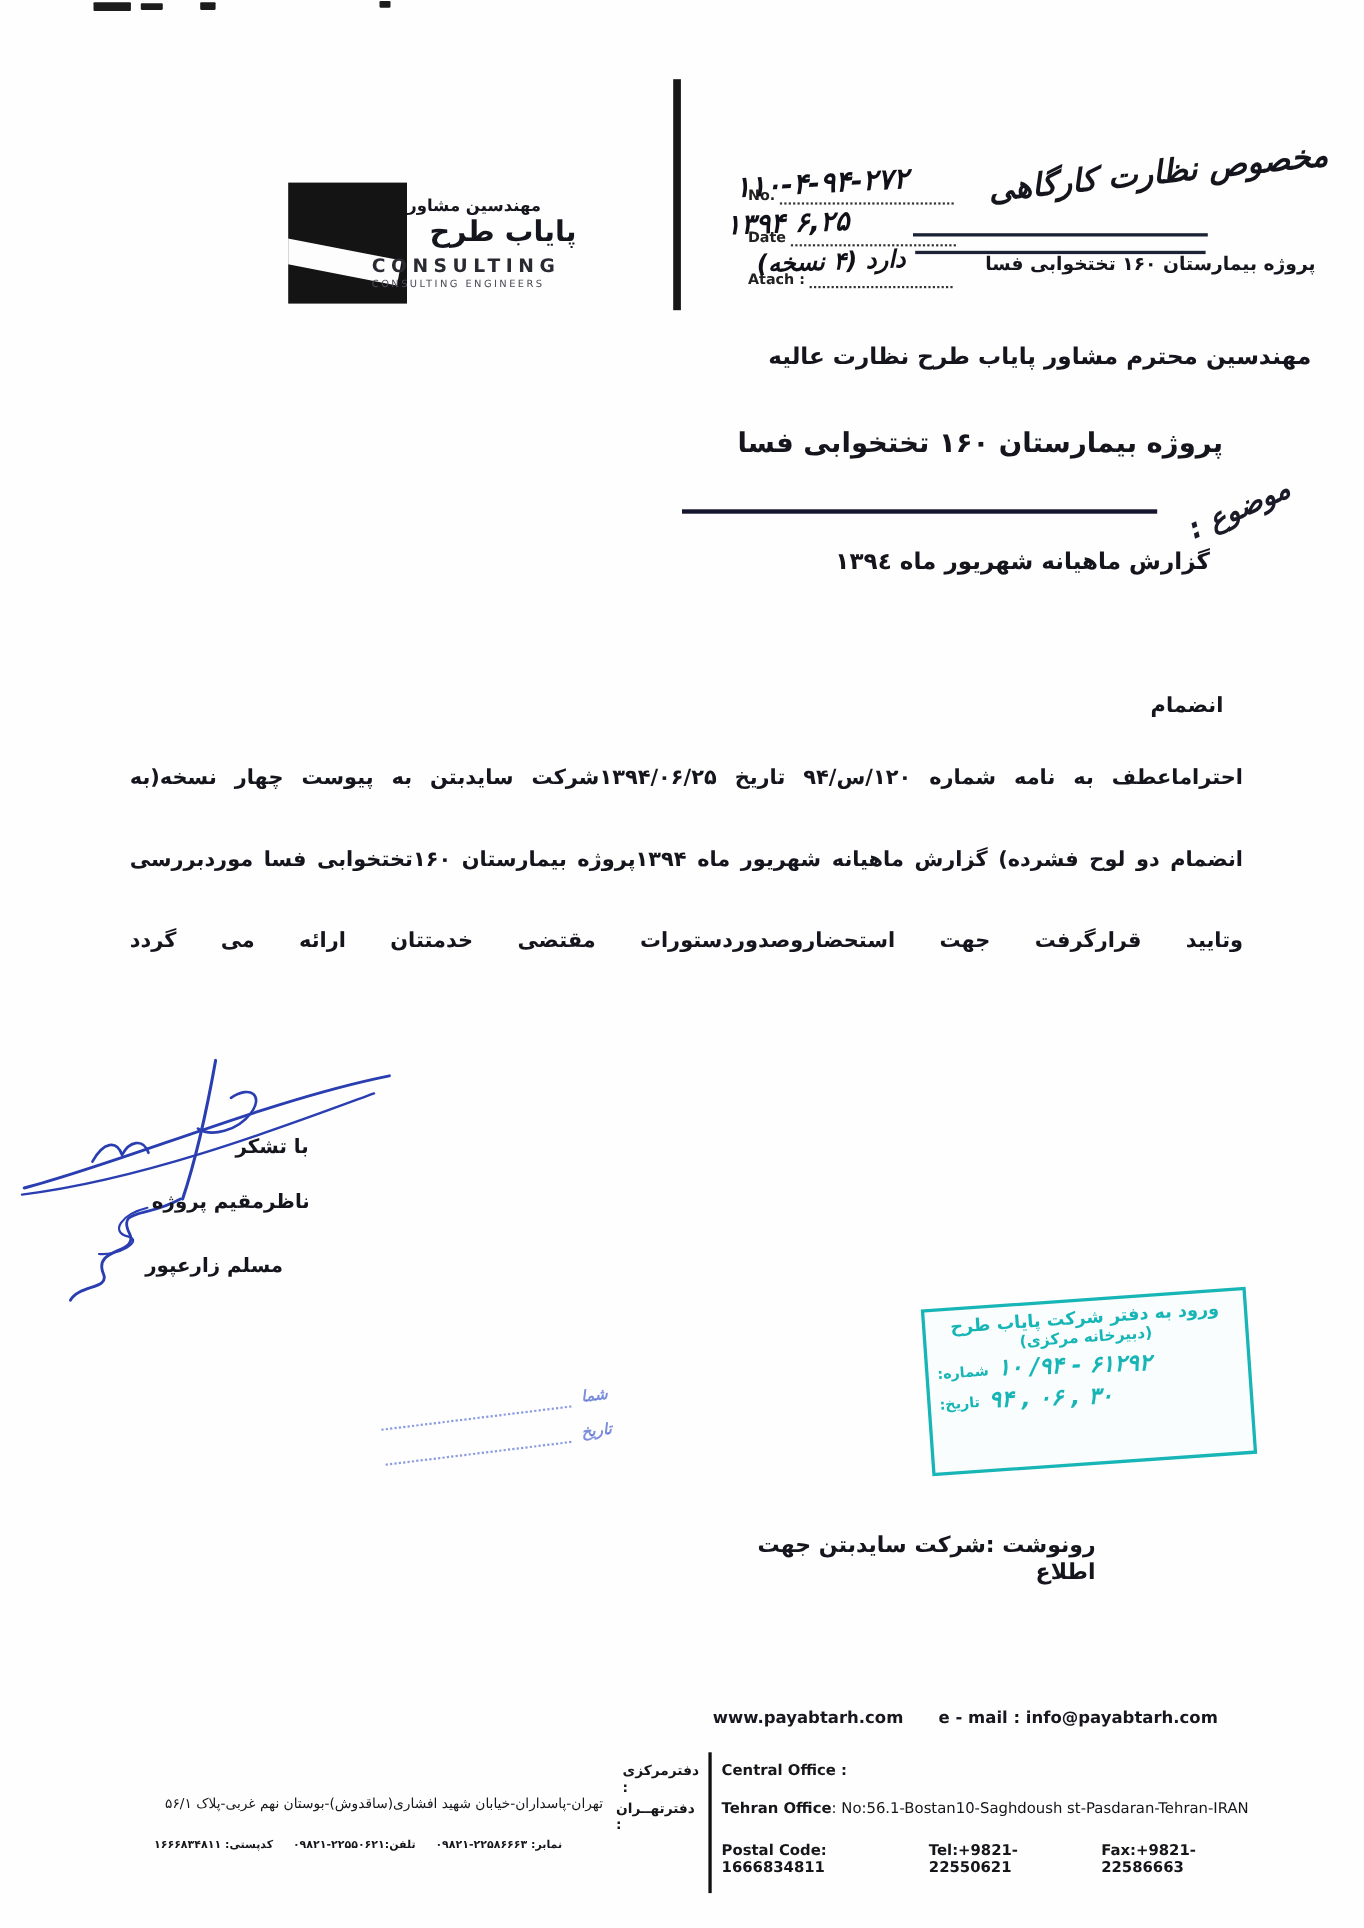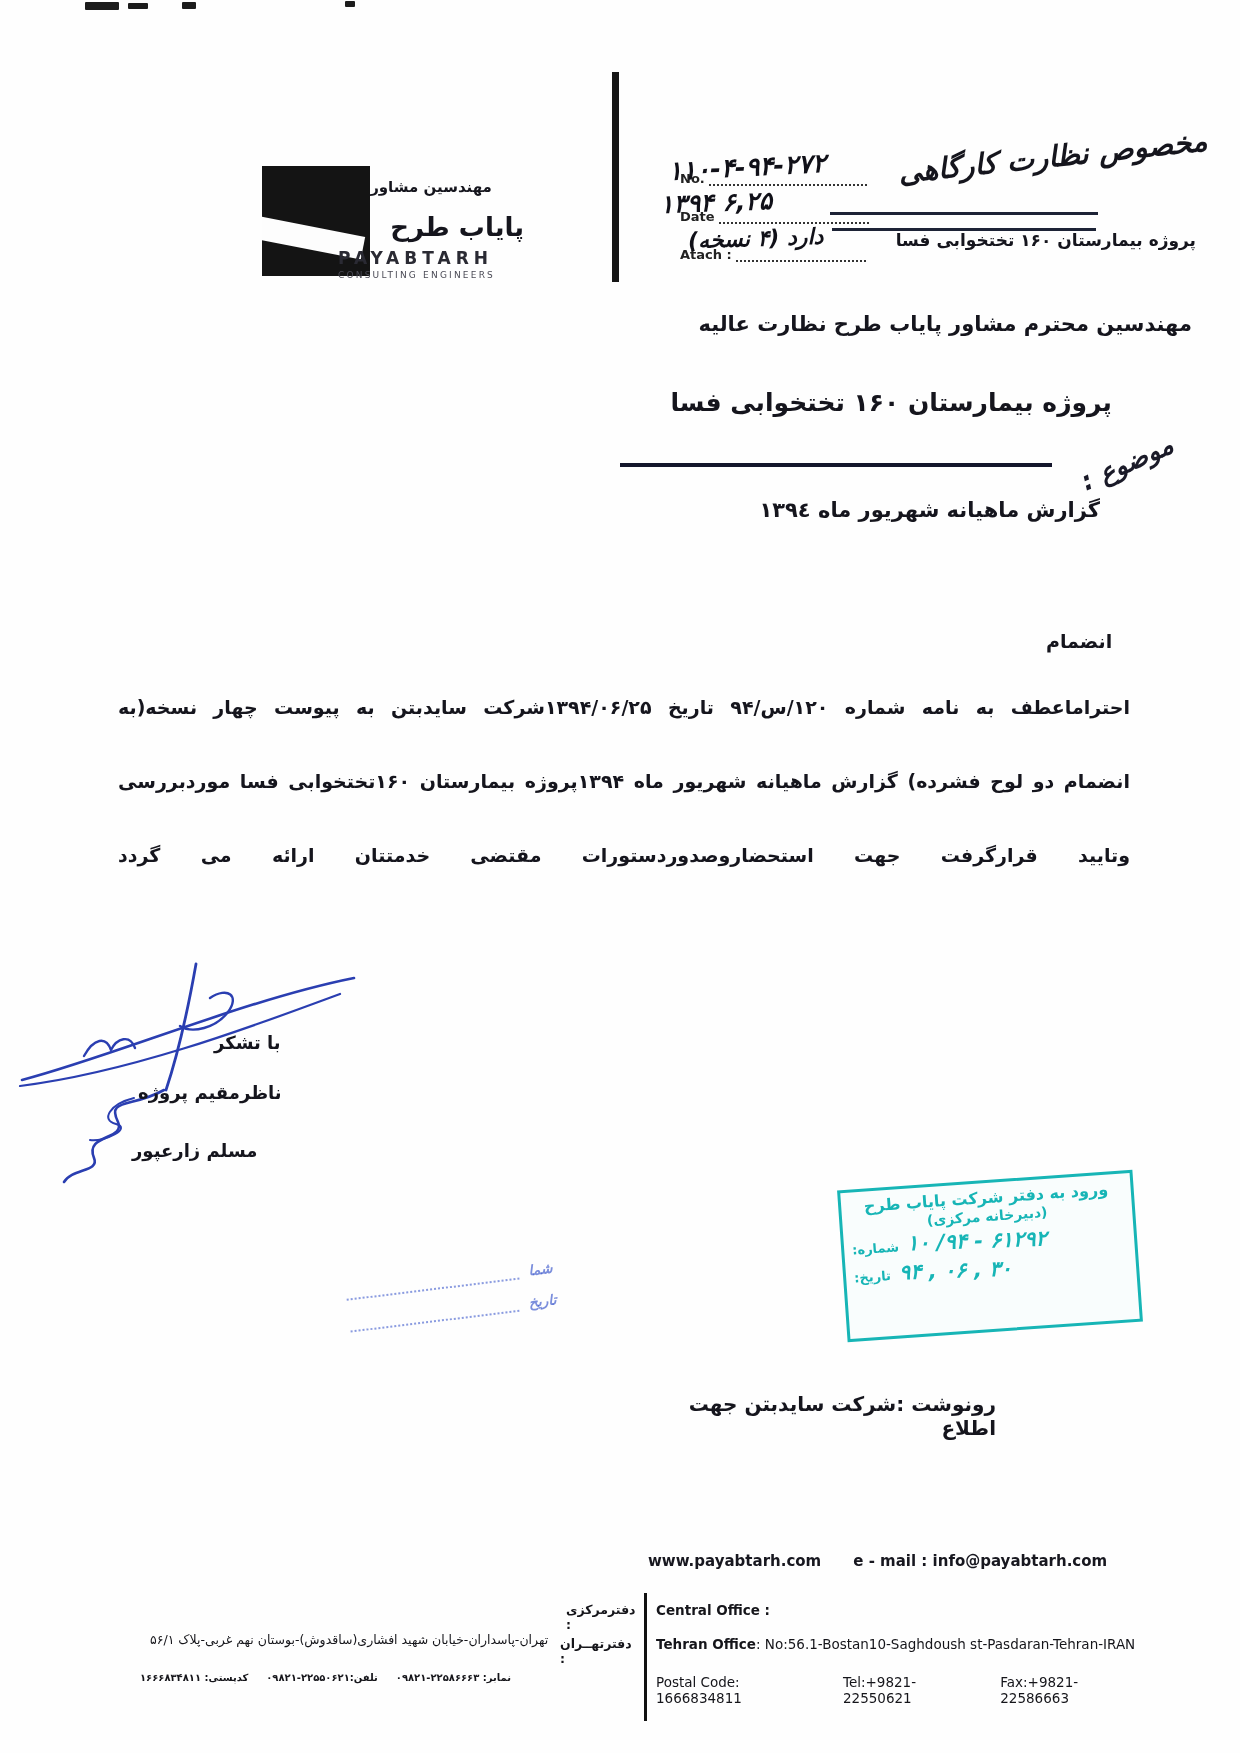--- a/index.html
+++ b/index.html
@@ -13,21 +13,21 @@
   .ltr{direction:ltr;}
 
   
   .artifact{background:#1c1c1c; border-radius:1px;}
 
   
   .logo-square{left:262px; top:166px; width:108px; height:110px; background:#141414; overflow:hidden;}
   .logo-slash{position:absolute; left:-10px; top:60px; width:112px; height:23px; background:#fdfdfd; transform:rotate(11deg);}
   .logo-text{left:338px; top:178px; width:186px; text-align:right;}
   .logo-fa1{font-size:15px; font-weight:bold; letter-spacing:0px;text-align:center;}
-  .logo-fa2{font-size:26px; font-weight:bold; margin-top:16px;}
+  .logo-fa2{font-size:26px; font-weight:bold; margin-top:0px;}
   .logo-en{font-size:17px; font-weight:bold; letter-spacing:5px; color:#2a2a33; margin-top:6px; text-align:left;}
   .logo-en-sub{font-size:9px; letter-spacing:2.2px; color:#4a4a55; text-align:left; margin-top:2px;}
 
   .vbar{left:612px; top:72px; width:7px; height:210px; background:#161616;}
 
   
   .field-row{left:636px; width:200px; font-size:13px; font-weight:bold; color:#222;margin-left:44px;}
   .field-label{display:inline-block; vertical-align:bottom;}
   .field-dots{display:inline-block; border-bottom:2px dotted #333; vertical-align:bottom; height:14px;}
   .hand{font-style:italic; color:#101018; font-weight:bold; white-space:nowrap;}
@@ -88,21 +88,21 @@
   <div class="abs artifact" style="left:128px;top:3px;width:20px;height:6px;"></div>
   <div class="abs artifact" style="left:182px;top:2px;width:14px;height:7px;"></div>
   <div class="abs artifact" style="left:345px;top:1px;width:10px;height:6px;"></div>
 
   <div class="abs logo-square">
     <div class="logo-slash"></div>
   </div>
   <div class="abs logo-text rtl">
     <div class="logo-fa1">مهندسین مشاور</div>
     <div class="logo-fa2">پایاب طرح</div>
-    <div class="logo-en ltr">PAYABTARH</div>
+    <div class="logo-en ltr">CONSULTING</div>
     <div class="logo-en-sub ltr">CONSULTING ENGINEERS</div>
   </div>
 
   <div class="abs vbar"></div>
 
   <div class="abs field-row" style="top:170px;">
     <span class="field-label">No.</span>
     <span class="field-dots" style="width:158px;"></span>
   </div>
   <div class="abs hand ltr no-value">۱۱۰-۴-۹۴-۲۷۲</div>
@@ -193,19 +193,19 @@
     <span>تلفن:۲۲۵۵۰۶۲۱-۰۹۸۲۱</span>
     <span>نمابر: ۲۲۵۸۶۶۶۳-۰۹۸۲۱</span>
   </div>
 
   <div class="abs f-en" style="top:1602px;">
     <b>Central Office :</b>
   </div>
   <div class="abs f-en" style="top:1636px;">
     <b>Tehran Office</b><span>: No:56.1-Bostan10-Saghdoush st-Pasdaran-Tehran-IRAN</span>
   </div>
-  <div class="abs f-en" style="top:1674px; display:flex; gap:26px; font-weight:normal;">
+  <div class="abs f-en" style="top:1674px; display:flex; gap:26px; font-weight:bold;">
     <span>Postal Code:  1666834811</span>
     <span>Tel:+9821-22550621</span>
     <span>Fax:+9821-22586663</span>
   </div>
 
 </div>
 
 </body></html>

